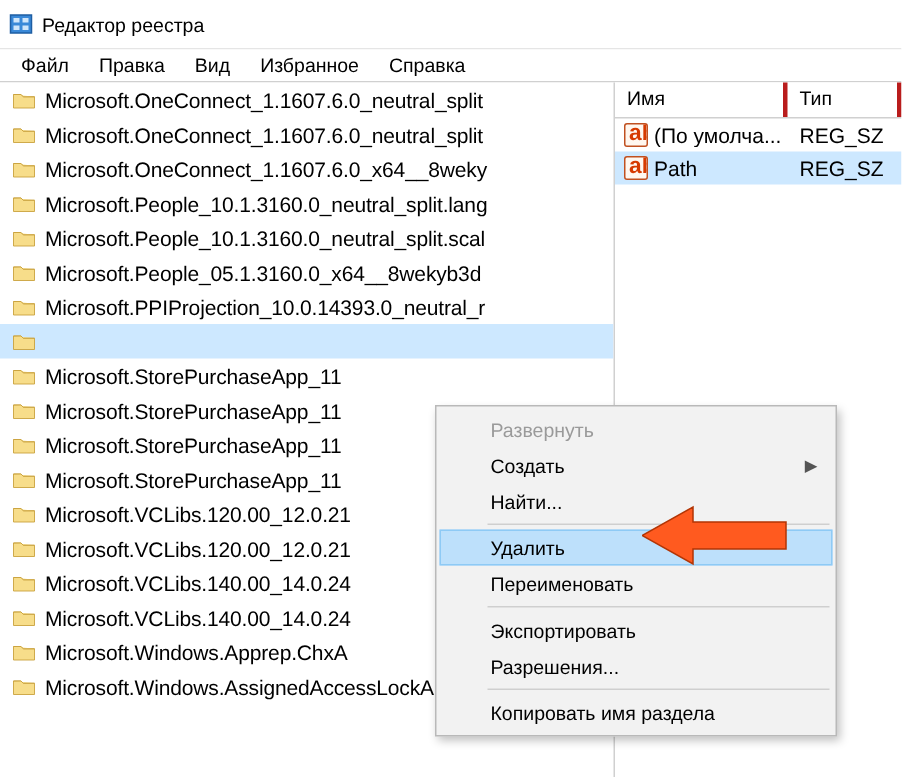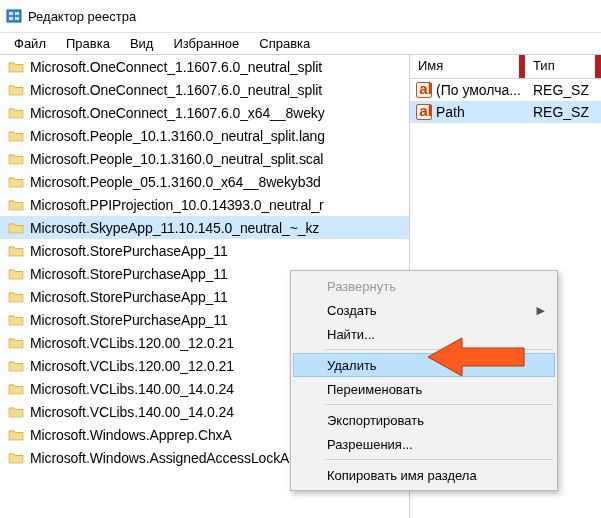--- a/index.html
+++ b/index.html
@@ -16,21 +16,21 @@
   .left-pane { width: 410px; border-right: 1px solid #d0d0d0; overflow: hidden; position: relative; background: #fff; }
   .right-pane { flex: 1; display: flex; flex-direction: column; background: #fff; }
 
   .tree-list { list-style: none; }
   .tree-row { display: flex; align-items: center; height: 23px; padding-left: 8px; white-space: nowrap; overflow: hidden; cursor: default; }
   .tree-row.selected { background: #cde8ff; }
   .folder-icon { width: 16px; height: 16px; margin-right: 6px; flex-shrink: 0; }
   .tree-row span.label { font-size: 14px; color: #000; letter-spacing: -0.1px; }
 
   .right-header { display: flex; height: 24px; border-bottom: 1px solid #d0d0d0; background: #fff; }
-  .col-h { padding: 3px 8px; font-size: 13px; border-right: 6px solid #b91c1c; }
+  .col-h { padding: 3px 8px; font-size: 13px; border-right: 3px solid #b91c1c; }
   .col-name { width: 115px; }
   .col-type { flex: 1; }
 
   .value-list { list-style: none; }
   .value-row { display: flex; align-items: center; height: 22px; cursor: default; }
   .value-row.selected { background: #cde8ff; }
   .value-row .c-name { width: 115px; padding-left: 6px; display: flex; align-items: center; overflow: hidden; white-space: nowrap; }
   .value-row .c-type { flex: 1; padding-left: 8px; font-size: 14px; }
   .value-row .c-name .vtext { font-size: 14px; overflow: hidden; text-overflow: ellipsis; }
   .reg-icon { width: 16px; height: 16px; margin-right: 4px; flex-shrink: 0; display: inline-flex; align-items: center; justify-content: center; border: 1px solid #c05020; background: #fff7ef; border-radius: 2px; }
@@ -141,21 +141,20 @@
 </span>
           <span class="label">Microsoft.PPIProjection_10.0.14393.0_neutral_r</span>
         </li>
         <li class="tree-row selected">
           <span class="folder-icon">
   <svg class="folder-svg" viewBox="0 0 16 16">
               <path d="M1 4 h5 l1.5 1.5 H15 V13 H1 Z"></path>
               <path d="M1 4 h5 l1.5 1.5 H15" fill="none"></path>
             </svg>
 </span>
-          <span class="label">Microsoft.SkypeApp_11.10.145.0_neutral_~_kz</span>
         </li>
         <li class="tree-row">
           <span class="folder-icon">
   <svg class="folder-svg" viewBox="0 0 16 16">
               <path d="M1 4 h5 l1.5 1.5 H15 V13 H1 Z"></path>
               <path d="M1 4 h5 l1.5 1.5 H15" fill="none"></path>
             </svg>
 </span>
           <span class="label">Microsoft.StorePurchaseApp_11</span>
         </li>

